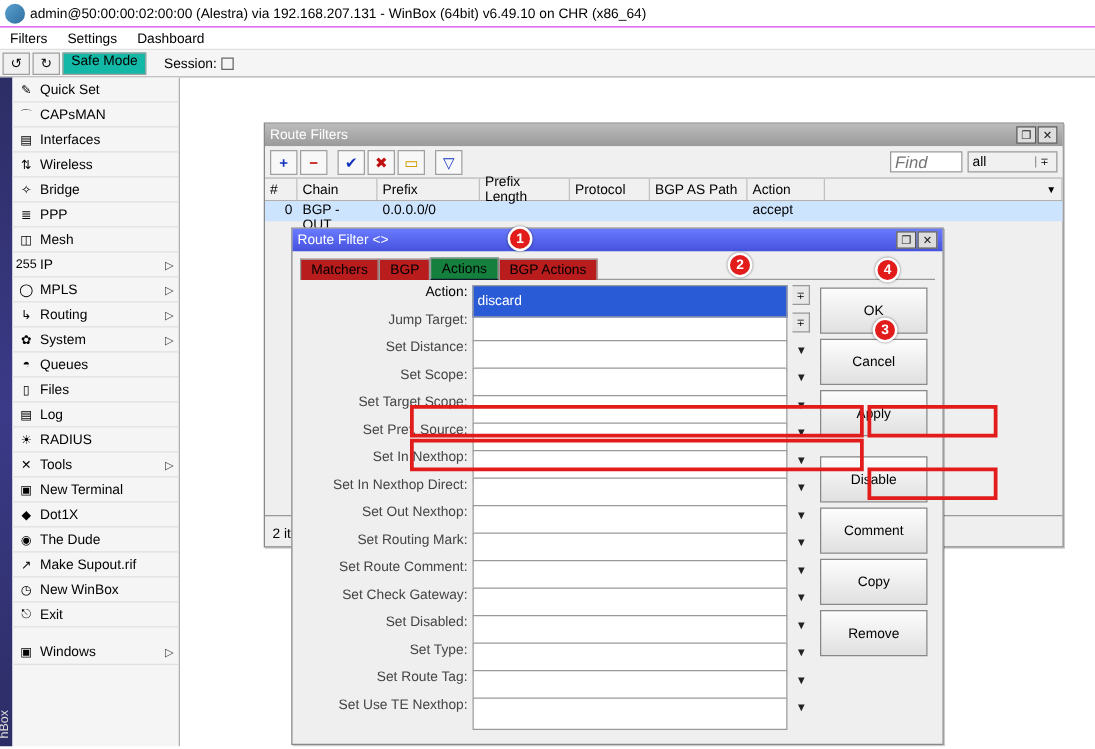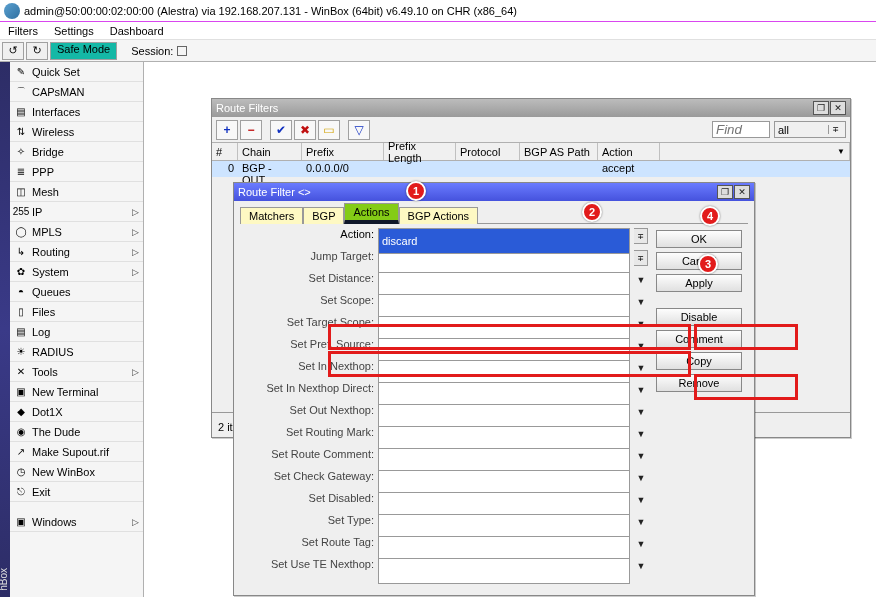--- a/index.html
+++ b/index.html
@@ -47,33 +47,33 @@
 .c-aspath { width: 78px; }
 .c-action { width: 62px; }
 .c-rest { flex: 1; }
 .head-tri { margin-left:auto; font-size:8px; }
 
 .row-count { position:absolute; left:6px; bottom:4px; font-size:11px; color:#000;}
 
 
 .win-rfd { left: 89px; top: 120px; width: 522px; height: 414px; z-index: 5; }
 .tabs { height: 22px; display: flex; align-items: flex-end; padding: 4px 6px 0 6px; gap: 0; }
-.tab { padding: 2px 8px; border: 1px solid #999; border-bottom: none; background: #fef9c3; position: relative; top: 1px; }
-.tab.active { background: #84cc16; border-bottom: 4px solid #0f172a; }
+.tab { padding: 2px 8px; border: 1px solid #999; border-bottom: none; background: #b91c1c; position: relative; top: 1px; }
+.tab.active { background: #15803d; border-bottom: 1px solid #0f172a; }
 .form-area { display: flex; padding: 4px 6px 6px 6px; gap: 8px; border-top: 1px solid #999; margin: 0 6px; background:#efefef;}
 .fields { flex: 1; }
 .field-row { display: flex; align-items: flex-start; height: 22px; gap: 4px; }
 .flabel { width: 128px; text-align: right; color: #444; }
 .flabel.req { color: #000; }
 .finput { flex: 1; height: 16px; border: 1px solid #999; background: #fff; display: flex; align-items: center; padding: 12px 3px; }
 .finput.sel { background: #2a5bd7; color: #fff; position: relative; }
 .dropbtn { width: 14px; height: 16px; border: 1px solid #999; border-left: none; background: #e8e8e8; display: flex; align-items: center; justify-content: center; font-size: 8px; }
 .downarw { width: 14px; height: 16px; display: flex; align-items: center; justify-content: center; font-size: 9px; color: #222; }
 .btns { width: 86px; display: flex; flex-direction: column; gap: 4px; padding-top: 2px; }
-.dbtn { height: 18px; border: 1px solid #888; background: linear-gradient(180deg,#fdfdfd,#e0e0e0); display: flex; align-items: center; justify-content: center; }
+.dbtn { height: 37px; border: 1px solid #888; background: linear-gradient(180deg,#fdfdfd,#e0e0e0); display: flex; align-items: center; justify-content: center; }
 
 
 .redbox { position: absolute; border: 3px solid #e21b1b; pointer-events: none; }
 .rb1 { left: 94px; top: 141px; width: 363px; height: 26px; }
 .rb2 { left: 94px; top: 168px; width: 363px; height: 26px; }
 .rb3 { left: 460px; top: 141px; width: 104px; height: 26px; }
 .rb4 { left: 460px; top: 191px; width: 104px; height: 26px; }
 
 
 .marker { position: absolute; width: 20px; height: 20px; background: #e21b1b; border-radius: 50%; color: #fff; font-weight: bold; display: flex; align-items: center; justify-content: center; border: 2px solid #fff; box-shadow: 0 0 2px #0008; font-size: 11px; z-index:20;}

